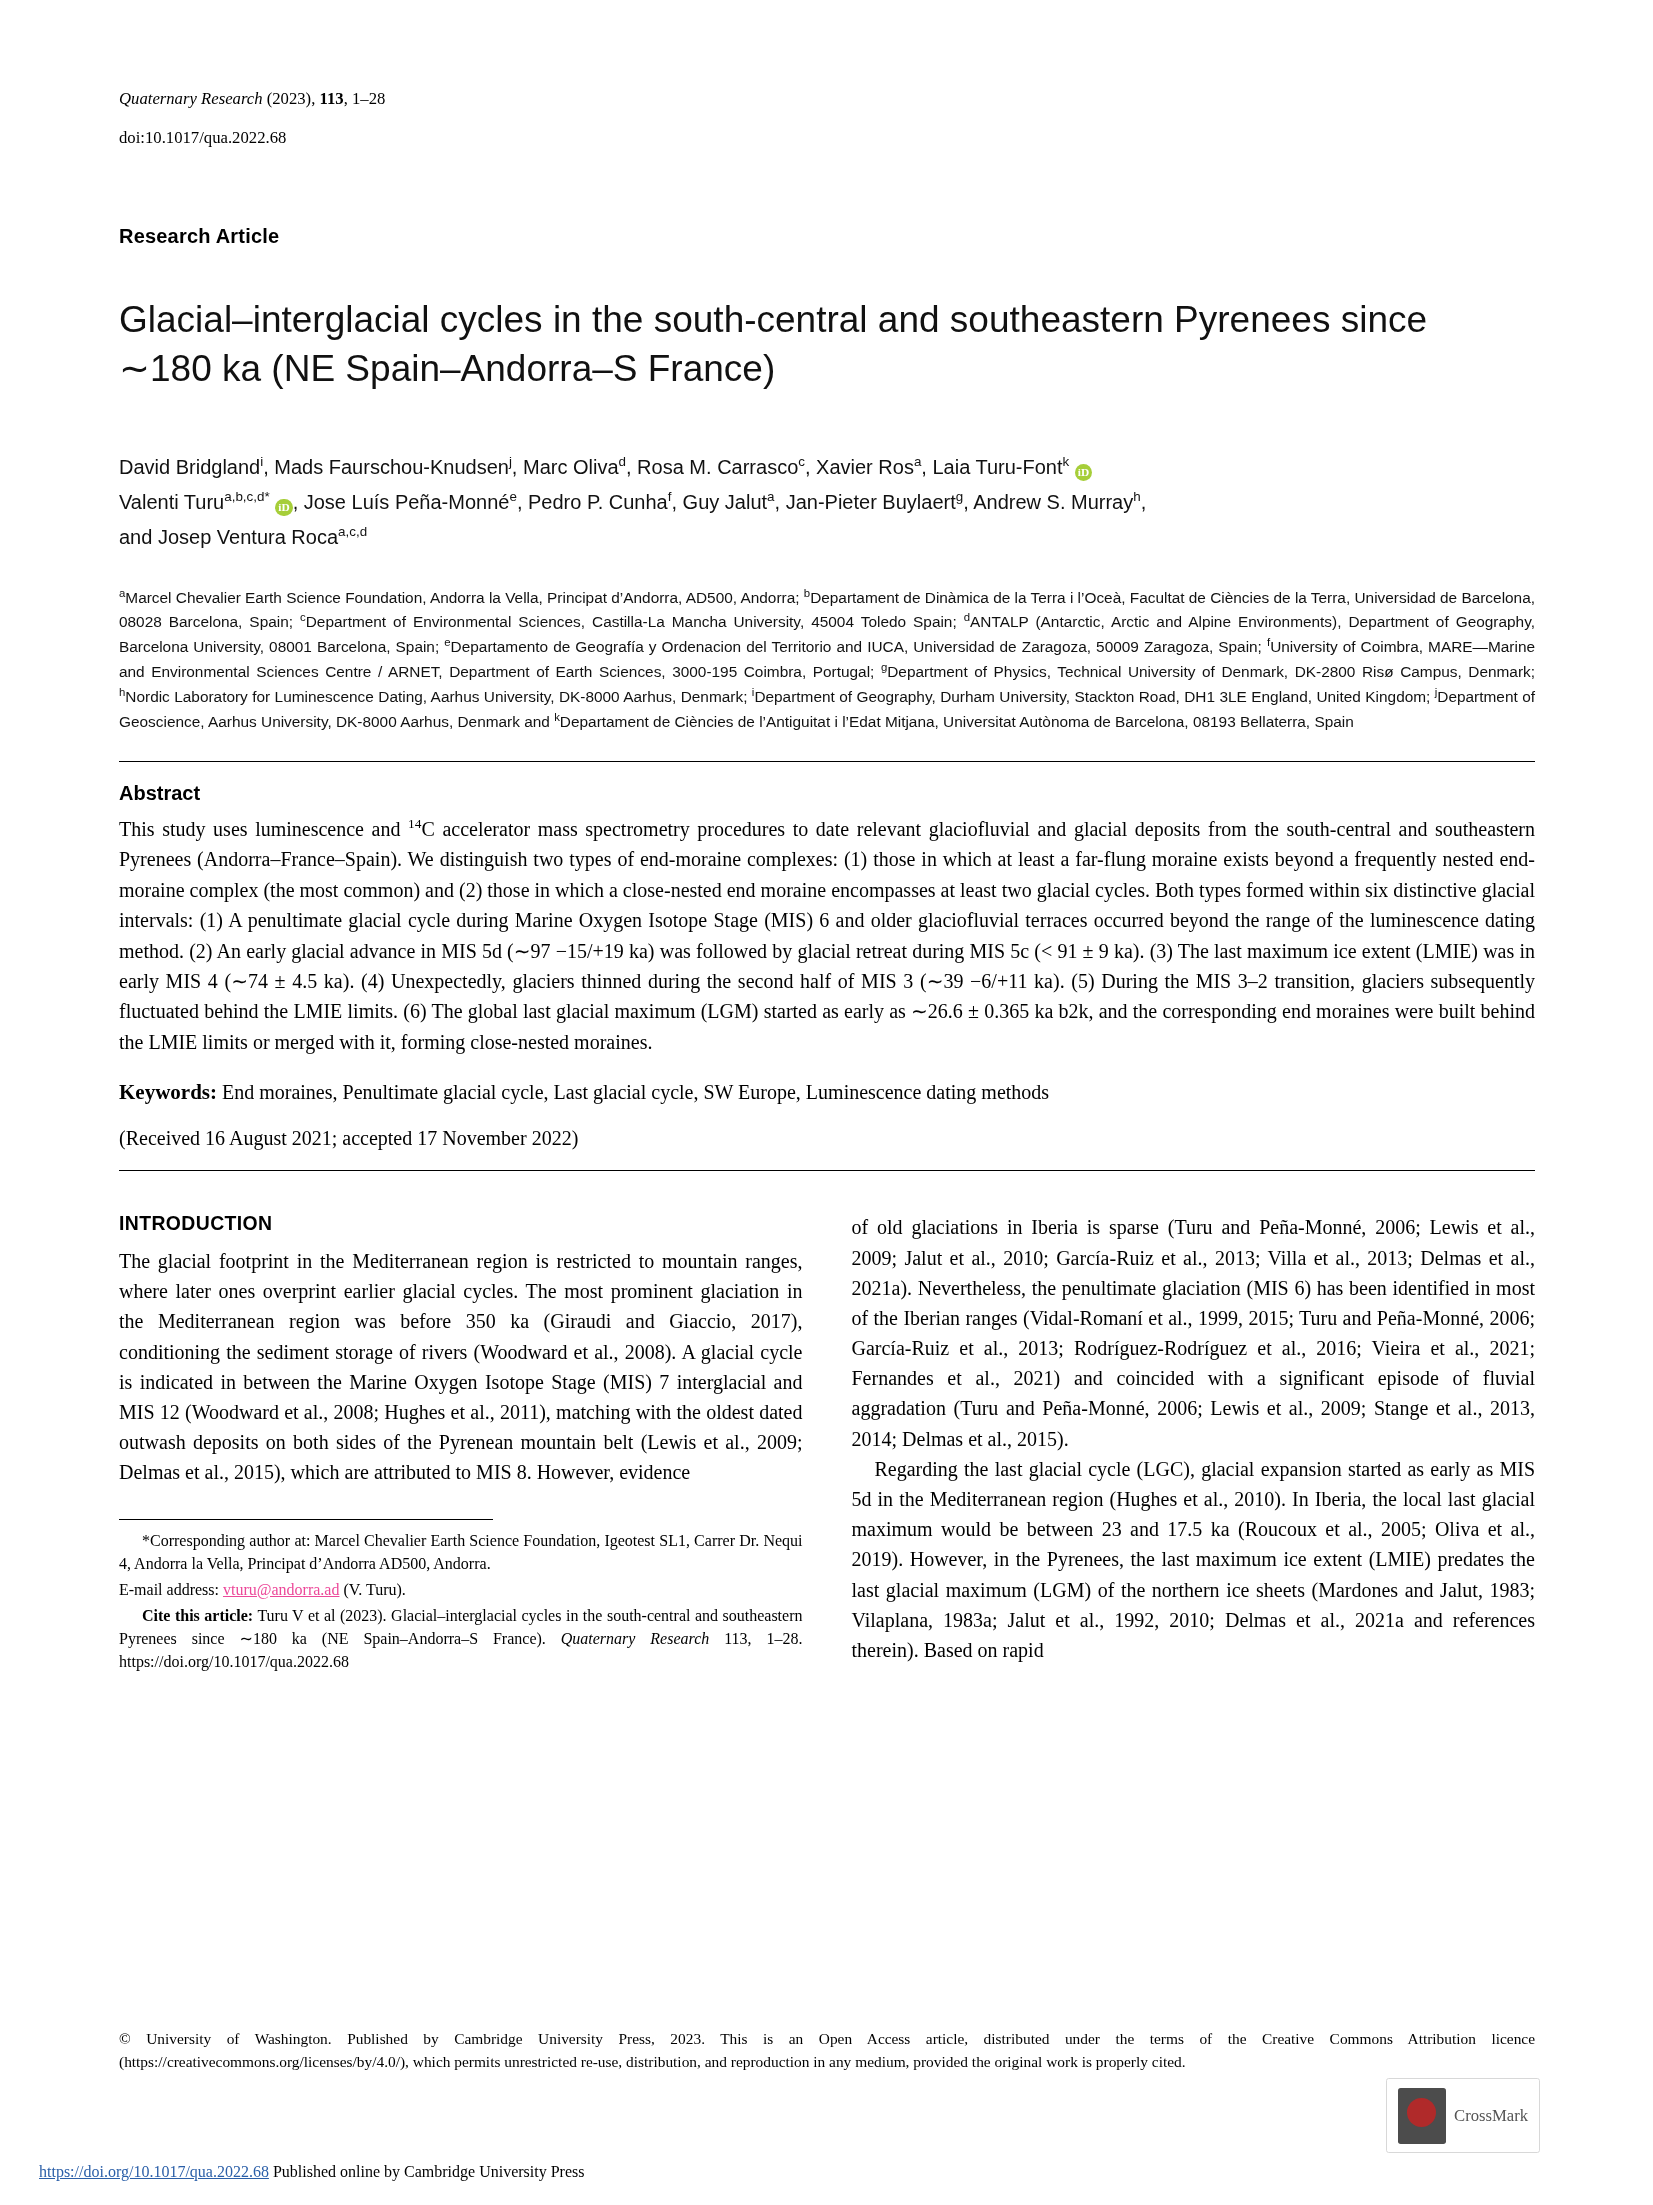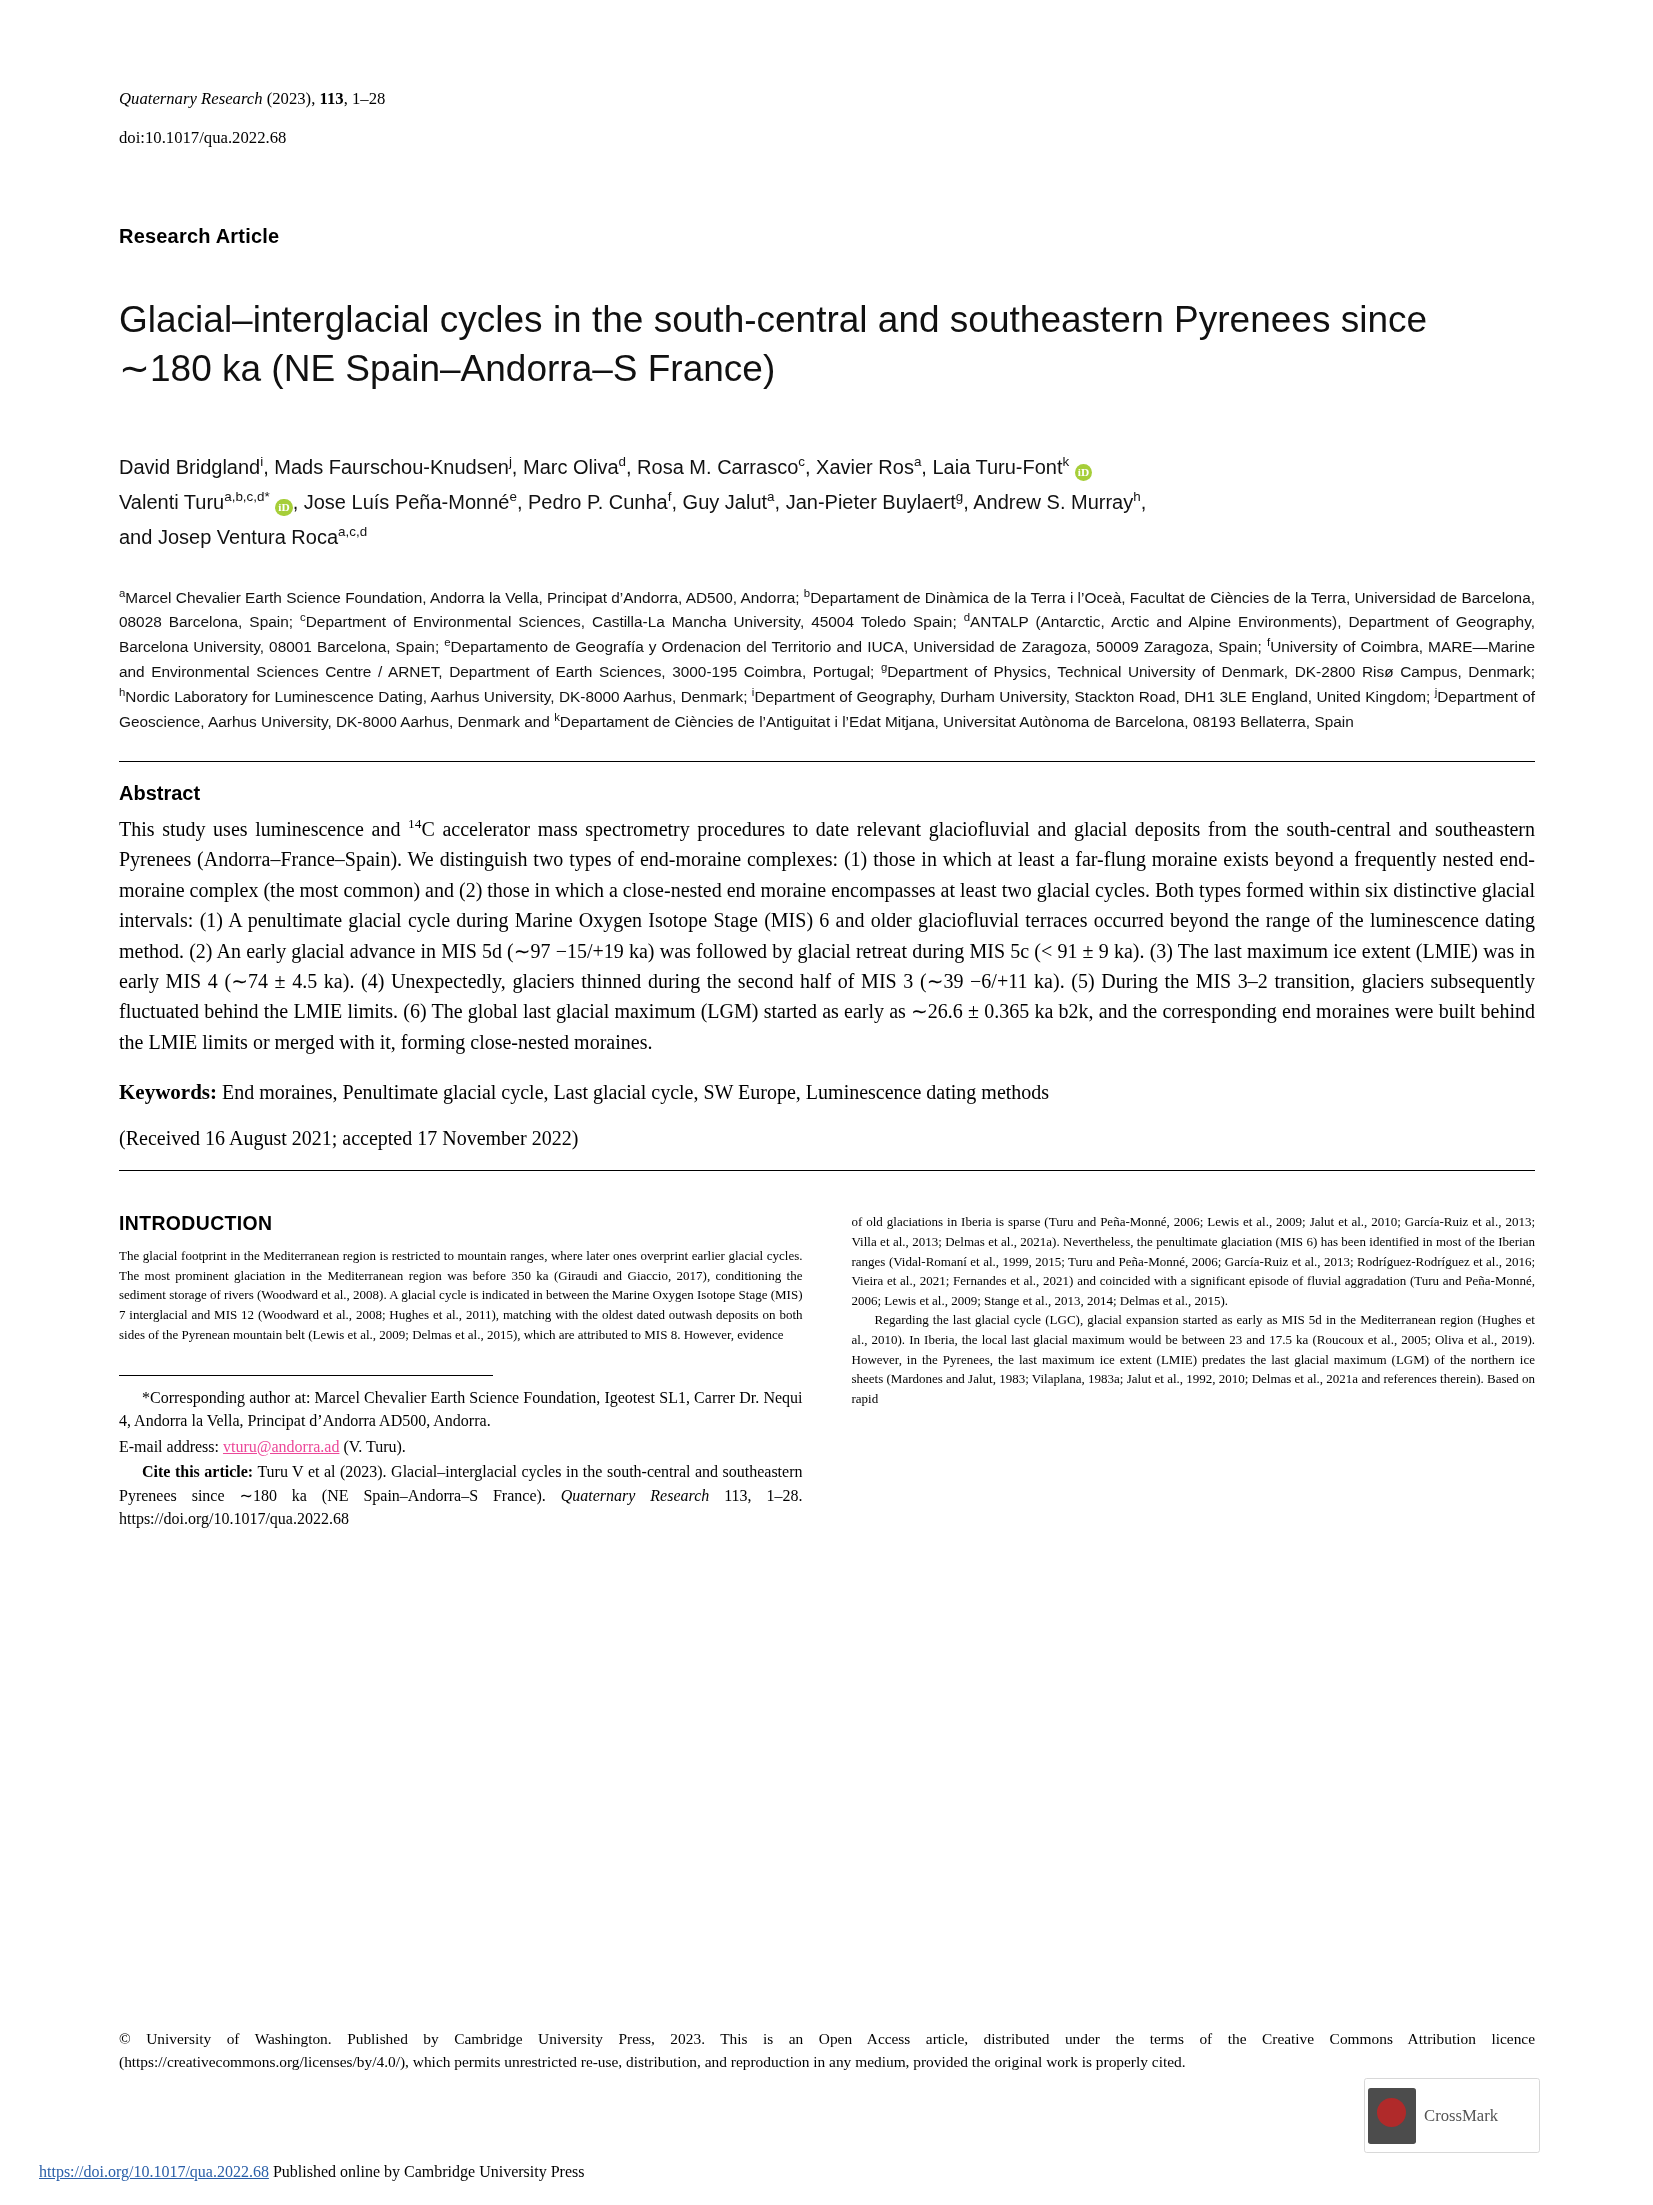--- a/index.html
+++ b/index.html
@@ -129,21 +129,21 @@
     gap: 49px;
   }
   .col { width: 687px; }
   .section-head {
     font-size: 19.4px;
     font-weight: bold;
     letter-spacing: 0.4px;
   }
   .para {
     font-family: "Liberation Serif", serif;
-    font-size: 13px;
+    font-size: 20px;
     line-height: 1.51;
     text-align: justify;
     margin-top: 10.7px;
   }
   .para.indent { text-indent: 23px; margin-top: 0; }
   .footnote-rule {
     border: 0;
     border-top: 0.7px solid #000;
     width: 374px;
     margin: 31px 0 0 0;
@@ -173,28 +173,28 @@
     left: 39px;
     bottom: 24px;
     font-family: "Liberation Serif", serif;
     font-size: 16px;
   }
   .bottom-link a { color: #2b5fa8; text-decoration: underline; }
   .crossmark {
     position: absolute;
     right: 114px;
     bottom: 52px;
-    width: 176px;
+    width: 154px;
     height: 75px;
     border: 0.7px solid #d8d8d8;
     border-radius: 2.7px;
     display: flex;
     align-items: center;
     gap: 8px;
-    padding-left: 3px;
+    padding-left: 11px;
     box-sizing: border-box;
     background: #fff;
   }
   .cm-logo {
     width: 48px; height: 56px;
     background: #4c4c4c;
     border-radius: 2.7px;
     position: relative;
   }
   .cm-logo:after {

